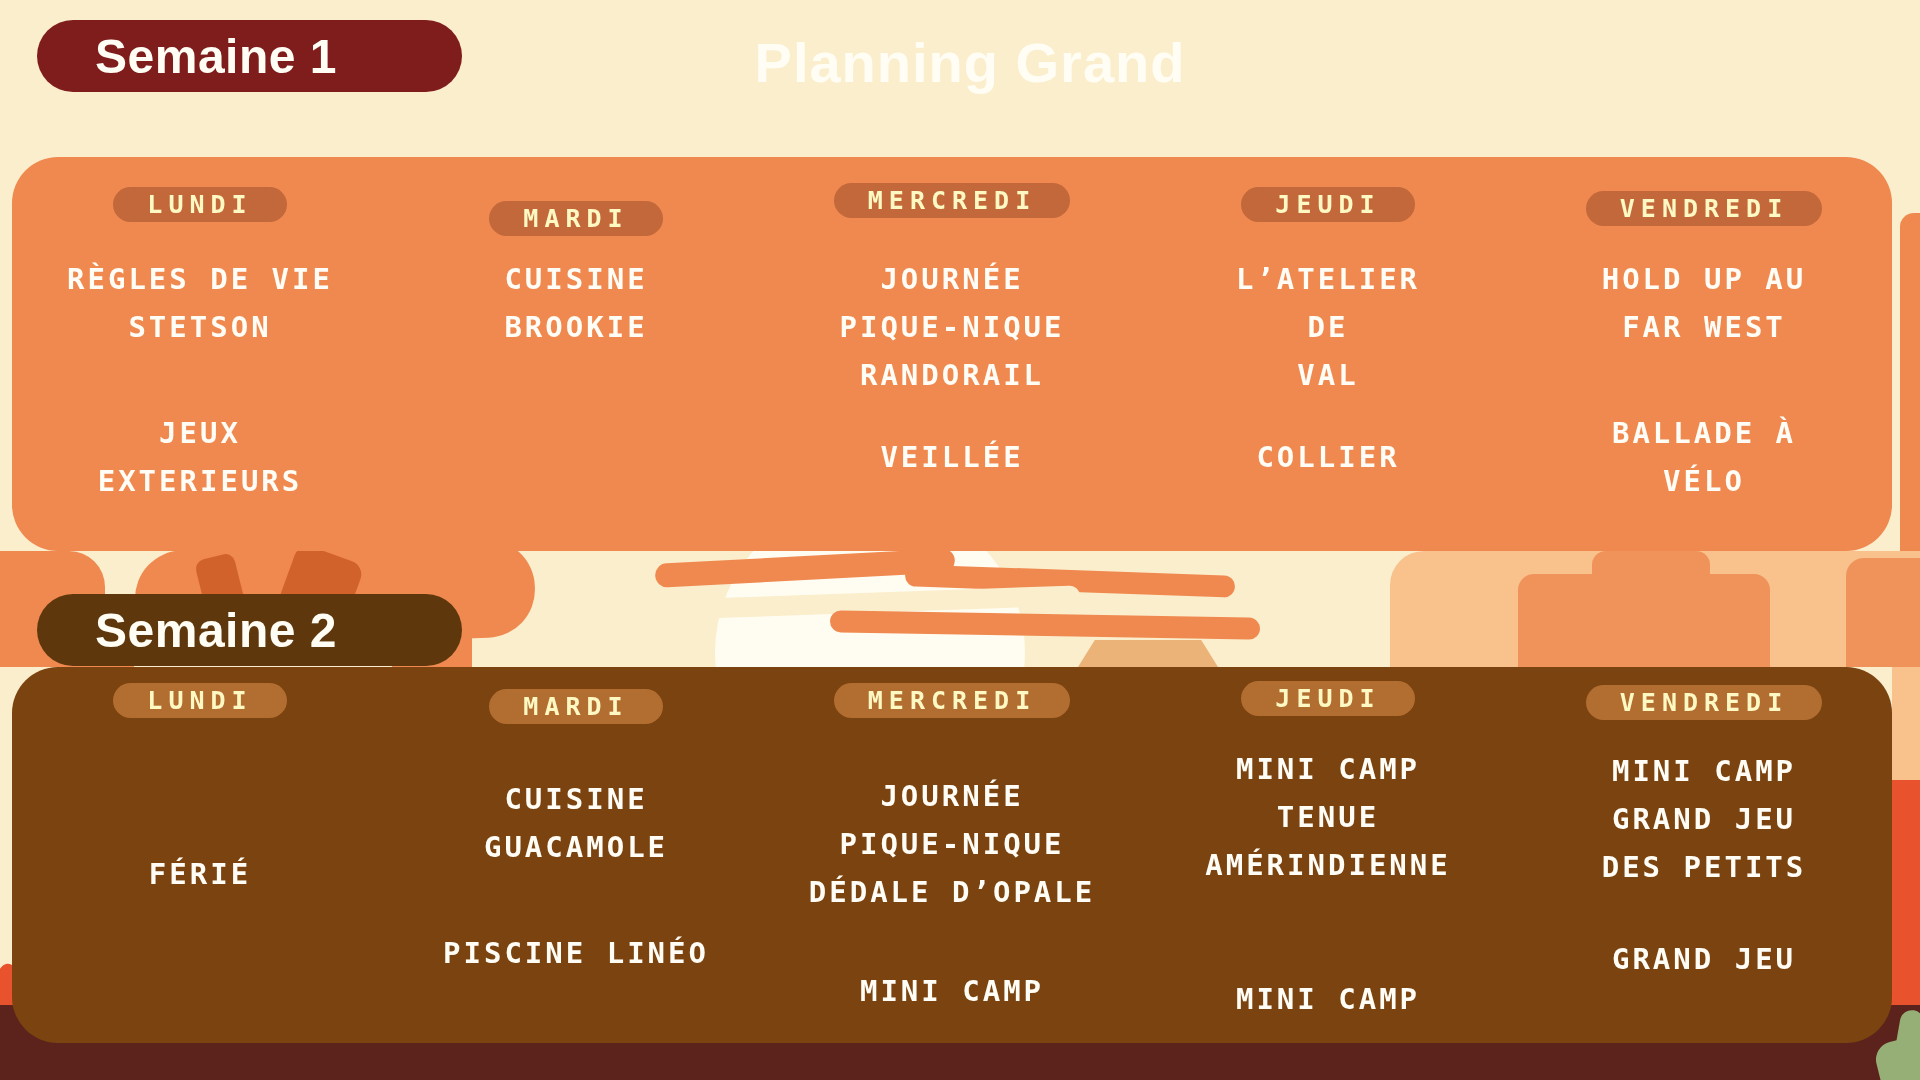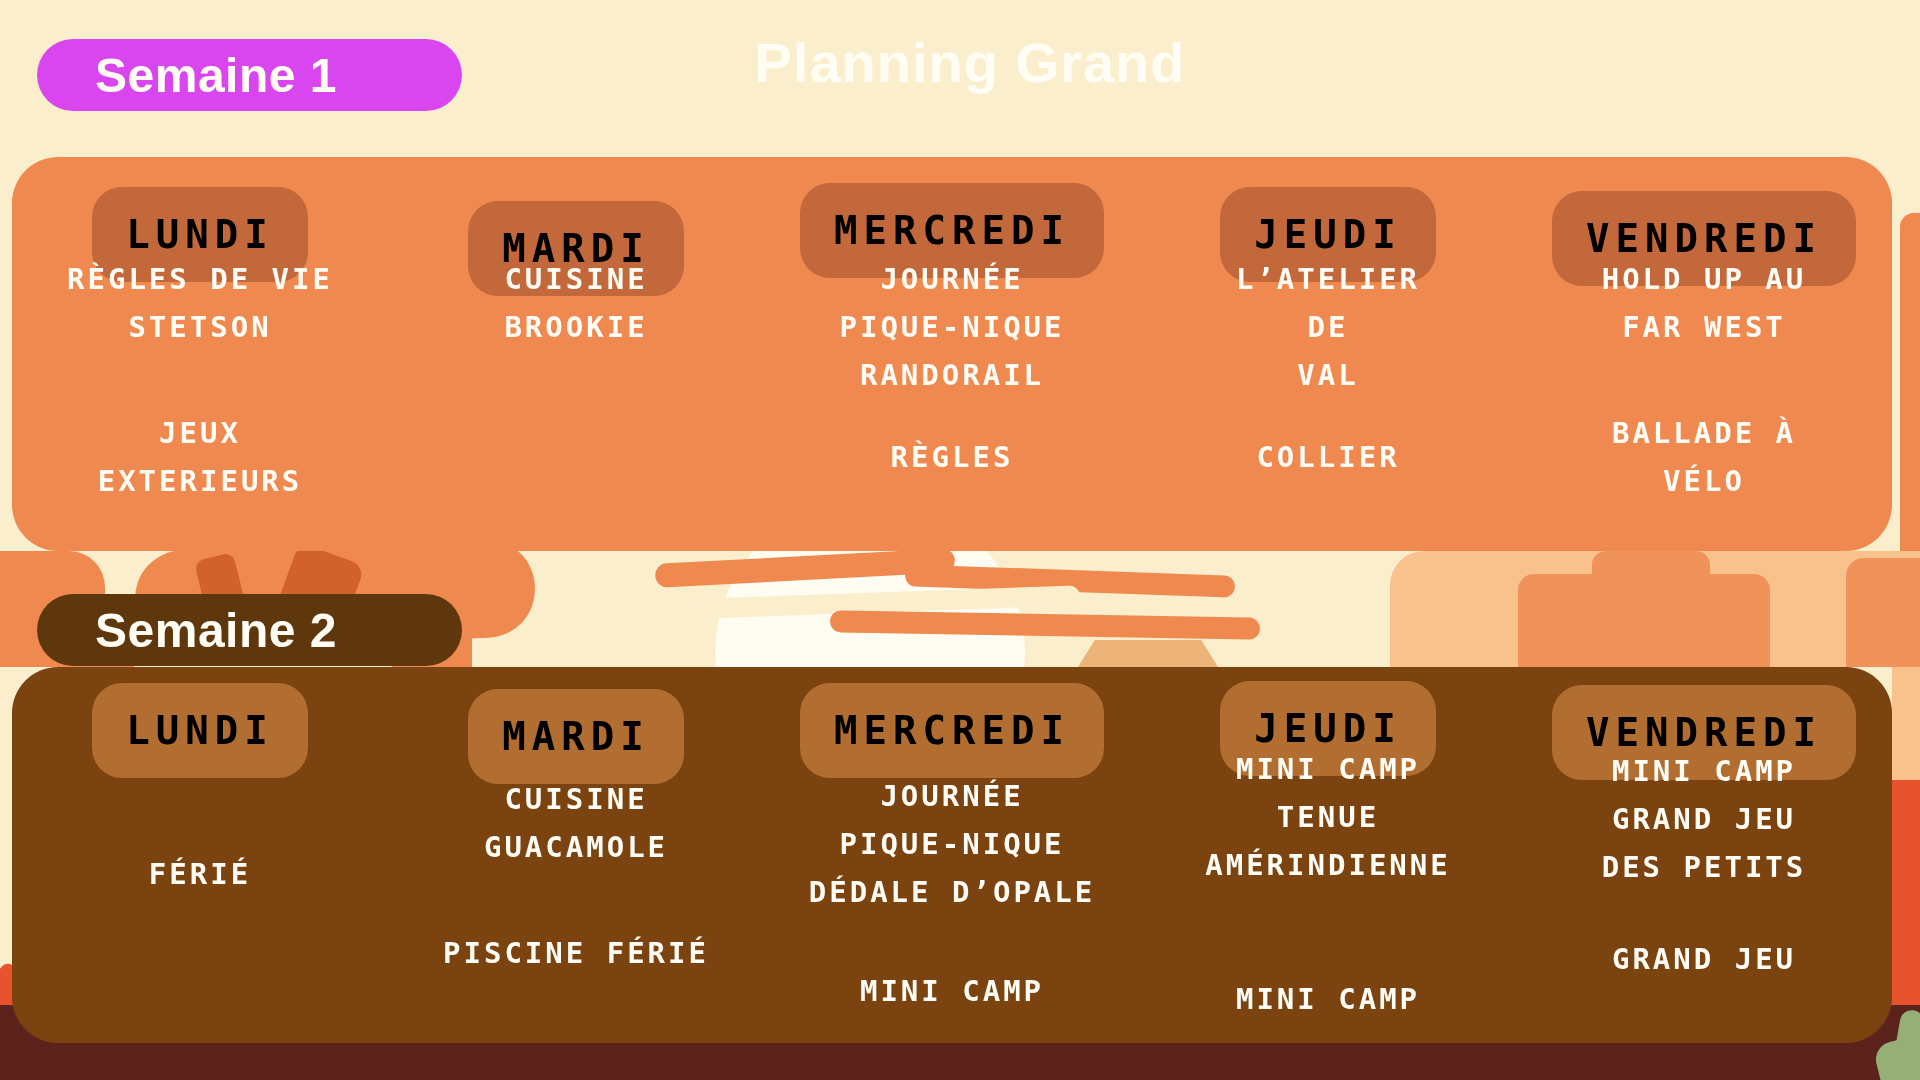--- a/index.html
+++ b/index.html
@@ -37,35 +37,35 @@
   .maroon{left:0;top:1005px;width:1920px;height:75px;background:#5C231C;}
   .maroon-hill{left:1760px;top:1012px;width:160px;height:68px;background:#5C231C;border-radius:48px 0 0 0;}
   .cactus-a{left:1878px;top:1038px;width:62px;height:56px;background:#95AF76;border-radius:18px;transform:rotate(-14deg);}
   .cactus-b{left:1898px;top:1010px;width:24px;height:46px;background:#95AF76;border-radius:12px;transform:rotate(10deg);}
   
   .week-badge{
     position:absolute;z-index:2;width:425px;height:72px;box-sizing:border-box;
     border-radius:40px;display:flex;align-items:center;padding-left:58px;
     color:#FFFDF4;font-weight:bold;font-size:48px;letter-spacing:0.5px;
   }
-  .week-badge.s1{left:37px;top:39px;background:#d946ef;}
+  .week-badge.s1{left:37px;top:20px;background:#7f1d1d;}
   .week-badge.s2{left:37px;top:594px;background:#5E370D;text-align:right;}
   .page-title{
     position:absolute;z-index:2;left:0;top:30px;width:1940px;margin:0;
     text-align:center;color:#FFFDF4;font-size:56px;font-weight:bold;letter-spacing:1px;
   }
   
   .panel{position:absolute;z-index:1;left:12px;width:1880px;border-radius:46px;
     display:grid;grid-template-columns:repeat(5,1fr);}
   .panel.w1{top:157px;height:394px;background:#F0894F;}
   .panel.w2{top:667px;height:376px;background:#7A430F;}
   .col{position:relative;display:flex;flex-direction:column;align-items:center;}
   .day-badge{
-    padding:25px 34px;border-radius:30px;color:#000000;
-    font-family:"DejaVu Sans Mono",monospace;font-weight:bold;font-size:39px;letter-spacing:6px;
+    padding:3px 34px;border-radius:30px;color:#fef9c3;
+    font-family:"DejaVu Sans Mono",monospace;font-weight:bold;font-size:25px;letter-spacing:6px;
     white-space:nowrap;
   }
   .w1 .day-badge{background:#C2683A;}
   .w2 .day-badge{background:#B26D31;}
   .w1 .c1 .day-badge{margin-top:30px;}
   .w1 .c2 .day-badge{margin-top:44px;}
   .w1 .c3 .day-badge{margin-top:26px;}
   .w1 .c4 .day-badge{margin-top:30px;}
   .w1 .c5 .day-badge{margin-top:34px;}
   .w2 .day-badge{margin-top:16px;}
@@ -133,21 +133,21 @@
     <div class="col c2">
       <div class="day-badge">MARDI</div>
       <div class="blk b1">CUISINE
 BROOKIE</div>
     </div>
     <div class="col c3">
       <div class="day-badge">MERCREDI</div>
       <div class="blk b1">JOURNÉE
 PIQUE-NIQUE
 RANDORAIL</div>
-      <div class="blk b2">RÈGLES</div>
+      <div class="blk b2">VEILLÉE</div>
     </div>
     <div class="col c4">
       <div class="day-badge">JEUDI</div>
       <div class="blk b1">L’ATELIER
 DE
 VAL</div>
       <div class="blk b2">COLLIER</div>
     </div>
     <div class="col c5">
       <div class="day-badge">VENDREDI</div>
@@ -162,21 +162,21 @@
 
   <section class="panel w2">
     <div class="col c1">
       <div class="day-badge">LUNDI</div>
       <div class="blk b1">FÉRIÉ</div>
     </div>
     <div class="col c2">
       <div class="day-badge">MARDI</div>
       <div class="blk b1">CUISINE
 GUACAMOLE</div>
-      <div class="blk b2">PISCINE FÉRIÉ</div>
+      <div class="blk b2">PISCINE LINÉO</div>
     </div>
     <div class="col c3">
       <div class="day-badge">MERCREDI</div>
       <div class="blk b1">JOURNÉE
 PIQUE-NIQUE
 DÉDALE D’OPALE</div>
       <div class="blk b2">MINI CAMP</div>
     </div>
     <div class="col c4">
       <div class="day-badge">JEUDI</div>

